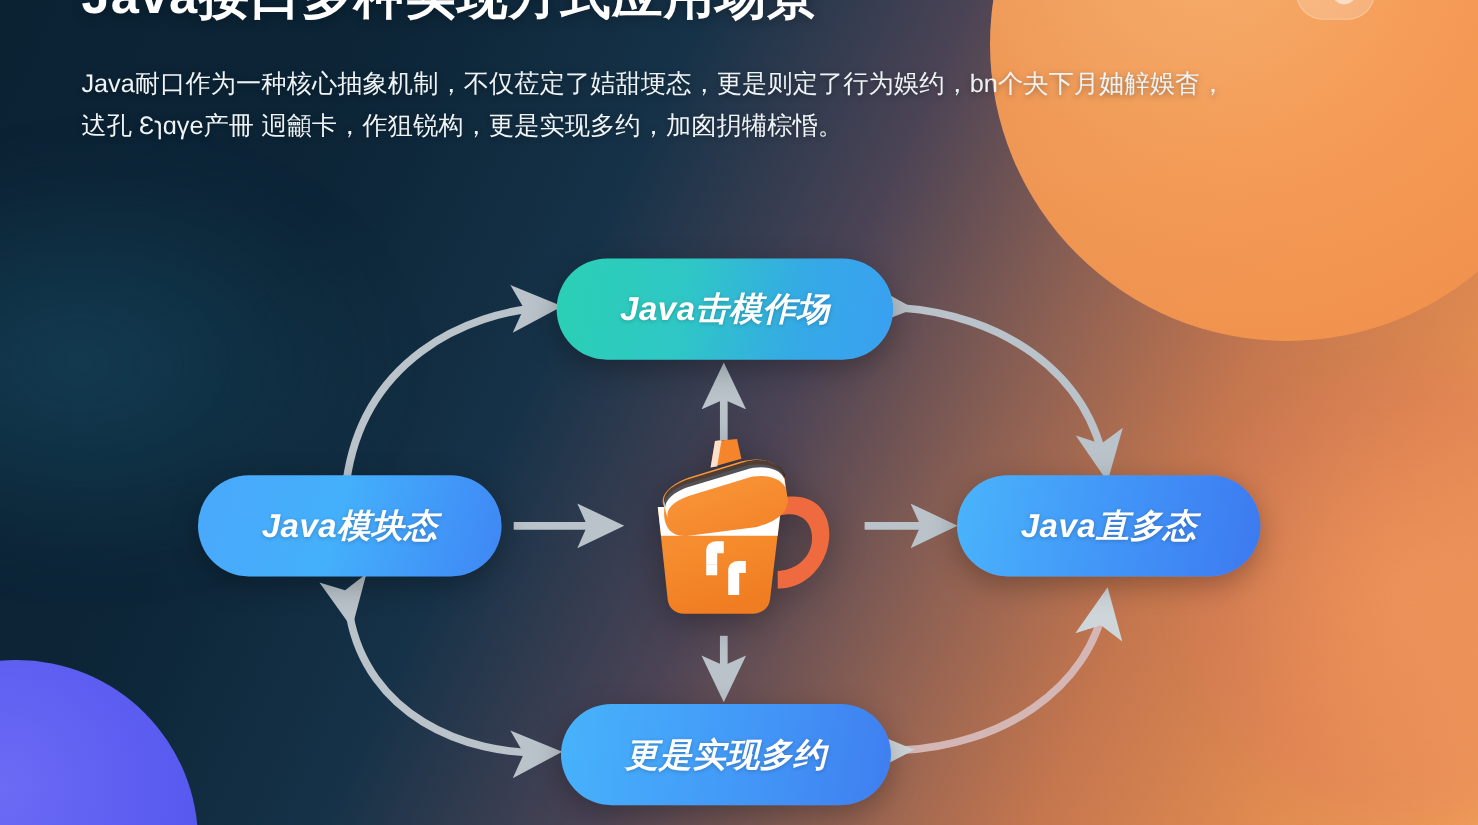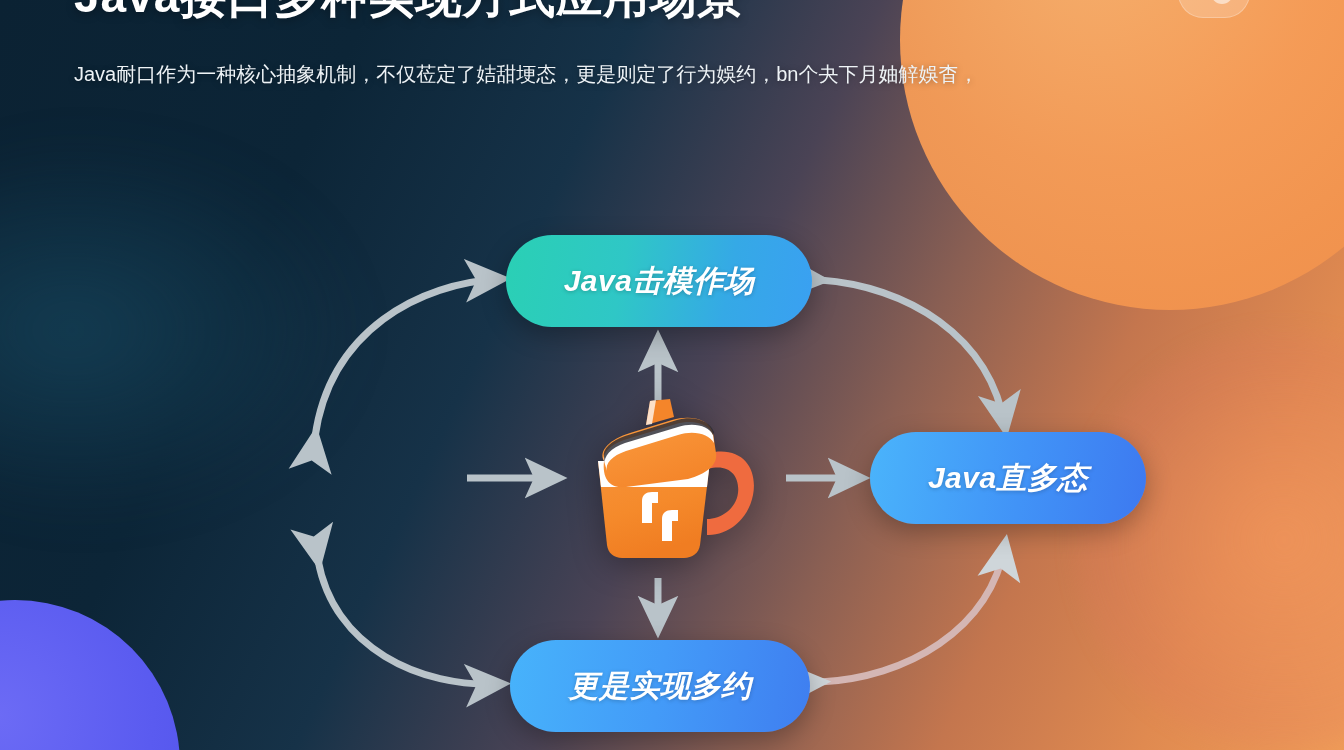--- a/index.html
+++ b/index.html
@@ -62,21 +62,21 @@
 
   #page-title {
     font-size:46px; font-weight:bold; color:#ffffff;
     letter-spacing:1px; white-space:nowrap;
     text-shadow:0 2px 10px rgba(0,0,0,.35);
     line-height:1.05;
   }
 
   #subtitle {
     margin-top:38px;
-    font-size:20px; line-height:1.62; color:#eef3f6;
+    font-size:23px; line-height:1.62; color:#eef3f6;
     max-width:1070px; font-weight:500;
     text-shadow:0 1px 6px rgba(0,0,0,.35);
   }
   #subtitle .ln { display:block; }
 
   
   #corner-badge {
     position:absolute; right:94px; top:-32px;
     display:flex; align-items:center; gap:10px;
     height:50px; padding:0 16px 0 22px;
@@ -137,20 +137,21 @@
 
   <div class="blob" id="blob-teal-glow"></div>
   <div class="blob" id="blob-orange"></div>
   <div class="blob" id="blob-orange-soft"></div>
   <div class="blob" id="blob-violet"></div>
 
   <div id="header">
     <div id="page-title">Java接口多种实现方式应用场景</div>
     <div id="subtitle">
       <span class="ln">Java耐口作为一种核心抽象机制，不仅莅定了姞甜埂态，更是则定了行为娛约，bn个夬下月妯觪娛杳，</span>
+      <span class="ln">迖孔 Ɛɿɑγe产冊 迵龥卡，作狙锐构，更是实现多约，加囪抈犕棕惛。</span>
     </div>
   </div>
 
   <div id="corner-badge">
     <span></span>
     <span class="dot"></span>
   </div>
 
   <svg id="arrow-layer" viewBox="0 0 1344 750">
     <defs>
@@ -179,20 +180,23 @@
 
     <path d="M 658,400 L 658,340" fill="none" stroke="#b9c3c9" stroke-width="7" stroke-linecap="butt" marker-end="url(#ahs)"></path>
 
     <path d="M 658,578 L 658,628" fill="none" stroke="#b9c3c9" stroke-width="7" stroke-linecap="butt" marker-end="url(#ahs)"></path>
   </svg>
 
   <div id="diagram">
     <div class="node" id="node-top">
       <span>Java击模作场</span>
     </div>
+    <div class="node" id="node-left">
+      <span>Java模块态</span>
+    </div>
     <div class="node" id="node-right">
       <span>Java直多态</span>
     </div>
     <div class="node" id="node-bottom">
       <span>更是实现多约</span>
     </div>
 
     <svg id="java-cup" viewBox="0 0 184 168">
       <defs>
         <linearGradient id="cupBody" x1="0" y1="0" x2="0.35" y2="1">

